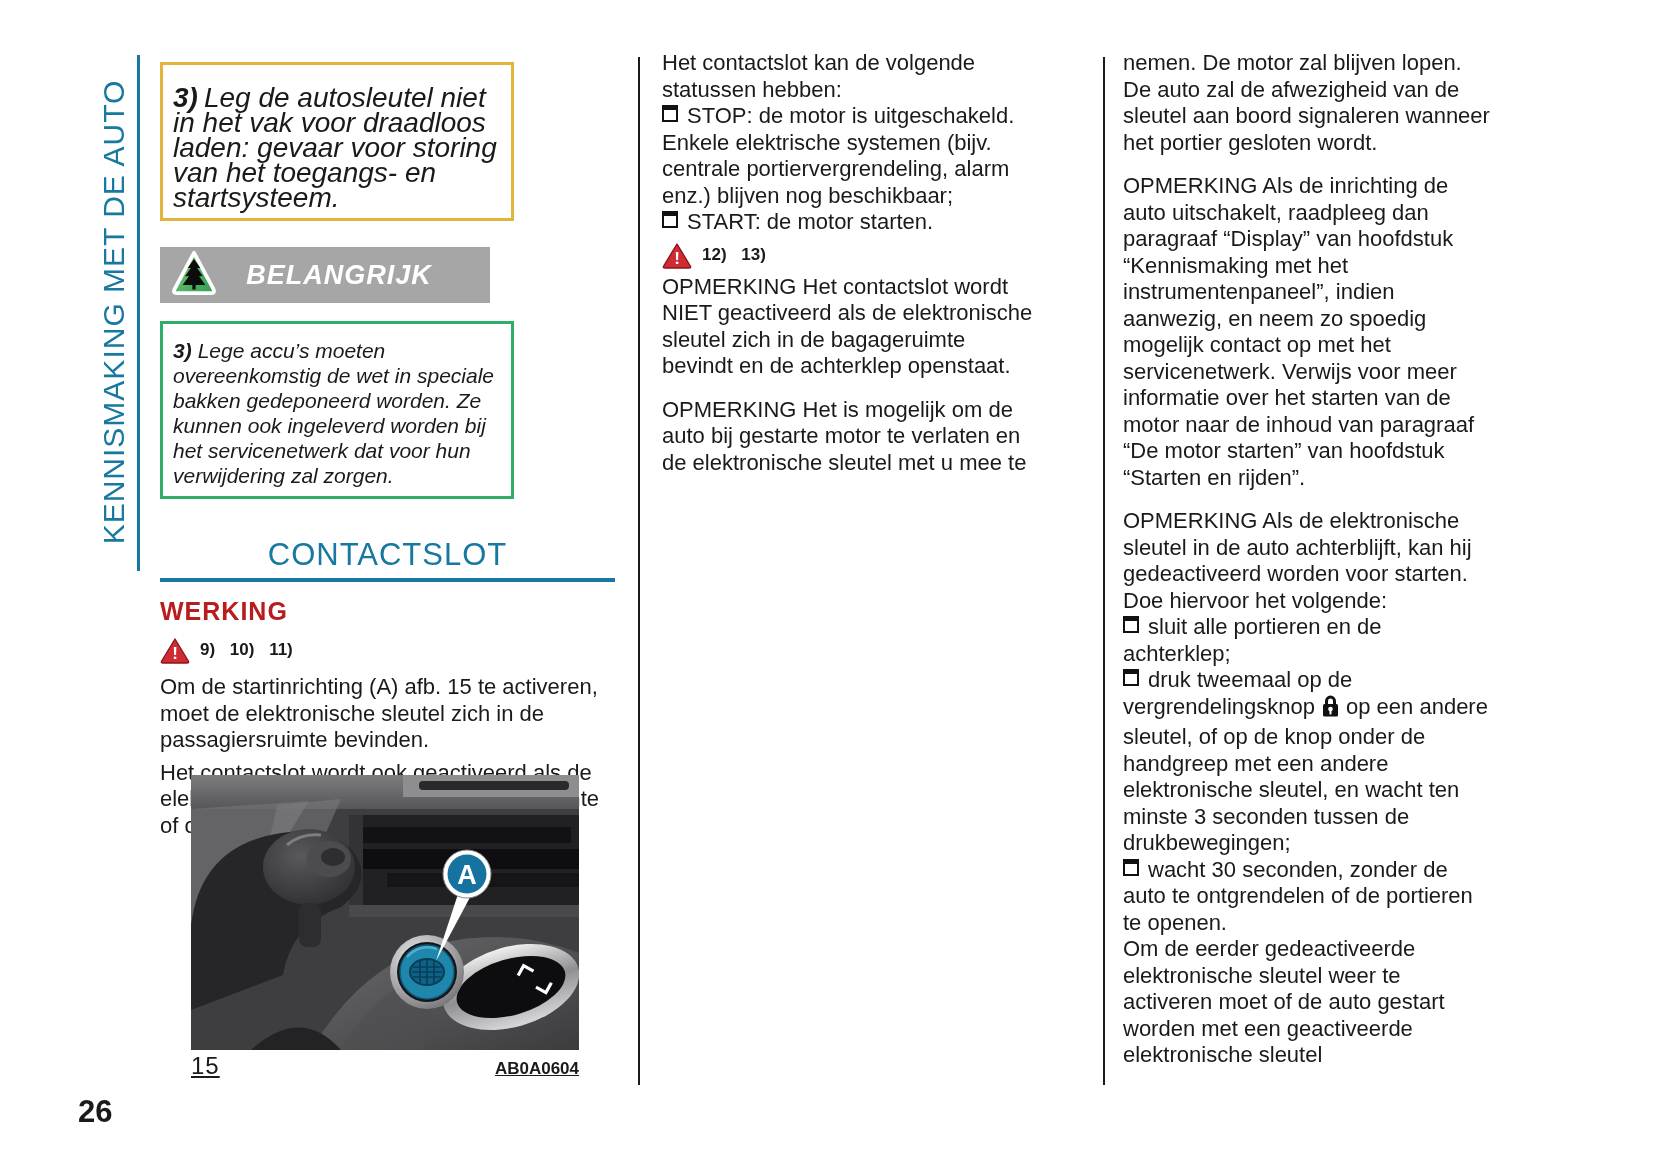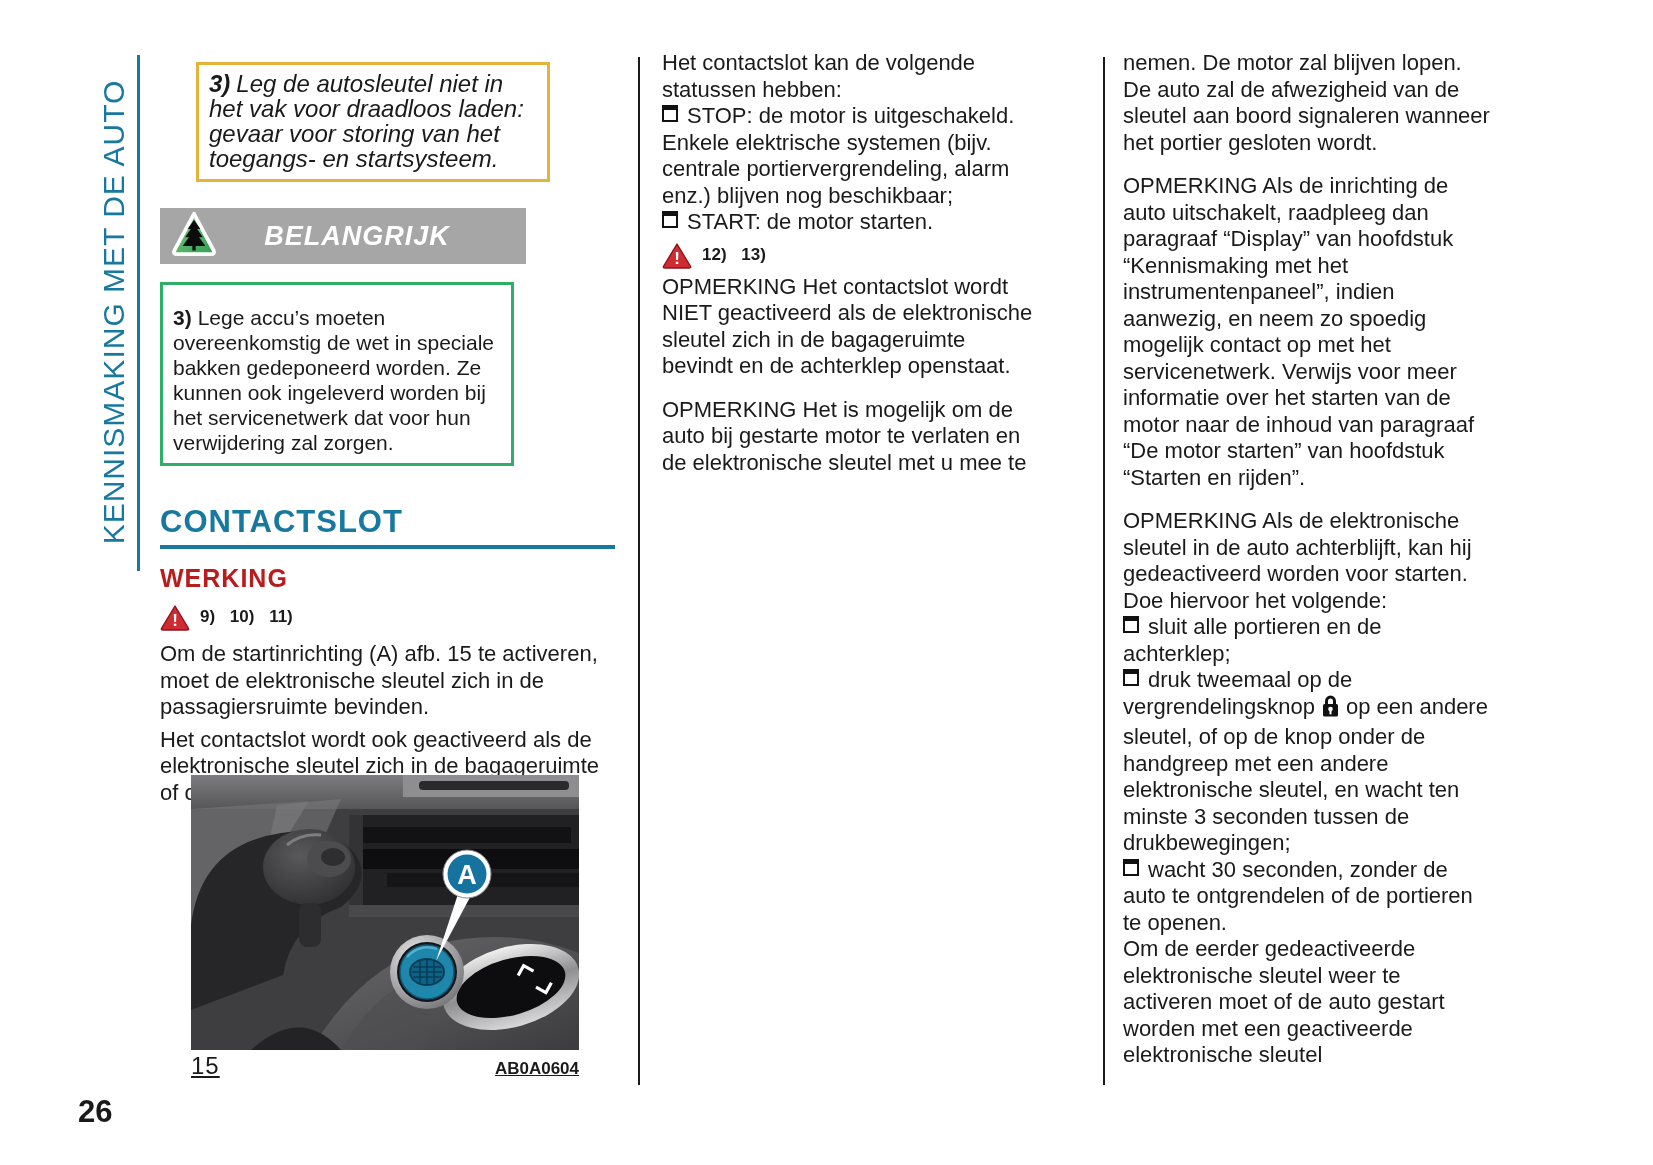--- a/index.html
+++ b/index.html
@@ -12,31 +12,31 @@
     position:absolute;top:312px;left:114px;
     transform:translate(-50%,-50%) rotate(-90deg);
     white-space:nowrap;font-size:30px;letter-spacing:1px;color:#1778A0;font-weight:400;
   }
   .chapter-rule{position:absolute;left:137px;top:55px;width:3px;height:516px;background:#1778A0;}
   
   .col-divider{position:absolute;top:57px;width:2px;height:1028px;background:#1a1a1a;}
   .divider-1{left:638px;} .divider-2{left:1103px;}
   
   .col1{position:absolute;left:160px;top:62px;width:455px;}
-  .note-box{box-sizing:border-box;width:354px;border:3px solid #E3B43C;padding:6px 10px 8px 10px;
-    font-style:italic;font-size:24px;line-height:25px;margin-left:36px;}
+  .note-box{box-sizing:border-box;width:354px;border:3px solid #E3B43C;padding:20px 10px 8px 10px;
+    font-style:italic;font-size:28px;line-height:25px;}
   .note-box .marker,.battery-box .marker{font-weight:bold;margin-right:6px;}
-  .important-bar{box-sizing:border-box;width:366px;height:56px;background:#A6A6A6;margin-top:26px;
+  .important-bar{box-sizing:border-box;width:330px;height:56px;background:#A6A6A6;margin-top:26px;
     display:flex;align-items:center;position:relative;}
   .important-bar .bar-label{flex:1;text-align:center;color:#fff;font-weight:bold;font-style:italic;
     font-size:27px;letter-spacing:1px;padding-right:24px;}
   .tri-green{position:relative;left:8px;flex:0 0 auto;}
-  .battery-box{box-sizing:border-box;width:354px;border:3px solid #2FAE68;padding:20px 10px 8px 10px;
-    font-size:21px;line-height:25px;margin-top:18px;}
-  .h-main{margin:38px 0 0 0;font-size:31px;font-weight:bold;color:#1778A0;letter-spacing:1px;}
+  .battery-box{box-sizing:border-box;width:354px;border:3px solid #2FAE68;padding:14px 10px 8px 10px;
+    font-style:italic;font-size:21px;line-height:25px;margin-top:18px;}
+  .h-main{margin:38px 0 0 0;font-size:31px;font-weight:normal;color:#1778A0;letter-spacing:1px;text-align:center;}
   .h-rule{width:455px;height:4px;background:#1778A0;margin-top:5px;}
   .h-sub{margin:15px 0 0 0;font-size:25px;font-weight:bold;color:#b91c1c;letter-spacing:1px;}
   .refs-row{display:flex;align-items:center;margin-top:10px;height:28px;}
   .refs{font-size:17px;font-weight:bold;margin-left:10px;word-spacing:10px;}
   .body-p{width:440px;font-size:22px;line-height:26.5px;margin:10px 0 0 0;}
   .body-p + .body-p{margin-top:6px;}
   
   .figure{position:absolute;left:191px;top:775px;width:388px;height:275px;}
   .figure svg{display:block;}
   .fig-caption{position:absolute;left:191px;top:1052px;width:388px;display:flex;

